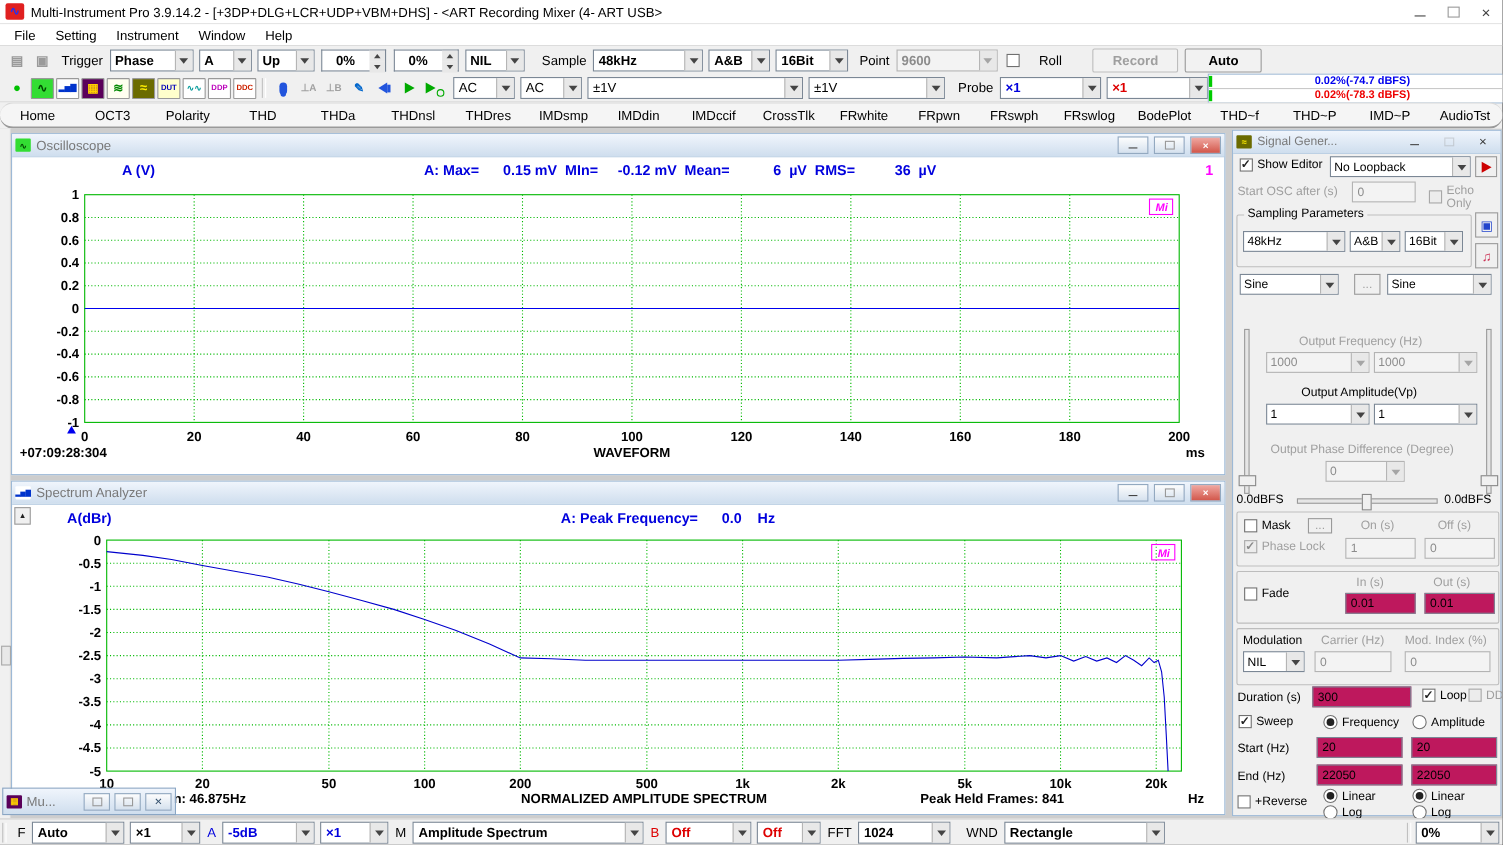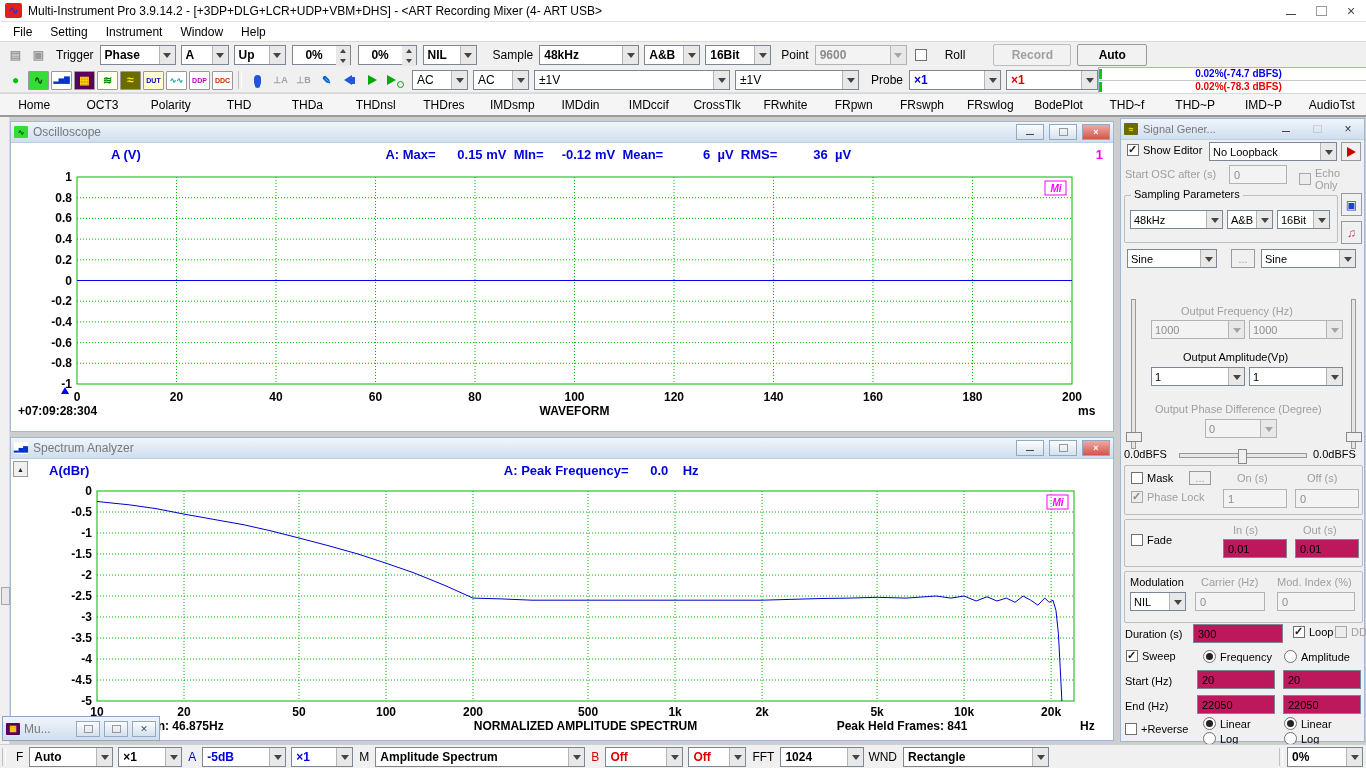--- a/index.html
+++ b/index.html
@@ -56,21 +56,21 @@
   .spk-box{width:3px;height:7px;background:#2255dd;}
   .tri{width:0;height:0;border-top:5px solid transparent;border-bottom:5px solid transparent;border-left:9px solid #00aa00;}
   .loop-o{width:5px;height:5px;border:1px solid #00aa00;border-radius:50%;margin:8px 0 0 1px;}
   .meters{margin-left:auto;margin-right:3px;display:flex;flex-direction:column;gap:0;border:1px solid #9db9d6;}
   .meter{width:276px;height:12px;background:#fff;display:flex;align-items:center;}
   .meter+.meter{border-top:1px solid #c9c9c9;}
   .meter-bar{width:3px;height:10px;background:#00cc00;flex:none;}
   .meter-txt{flex:1;text-align:center;font-size:10px;font-weight:bold;}
   
   .tabbar{position:absolute;left:0;top:93px;width:100%;height:24px;background:#f5f5f5;display:flex;
-          border-top:1px solid #d8d8d8;border-bottom:2px solid #9a9a9a;box-sizing:border-box;}
+          border-top:1px solid #d8d8d8;border-bottom:2px solid #9a9a9a;box-sizing:border-box;border-radius:12px;}
   .tab{flex:1;display:flex;align-items:center;justify-content:center;white-space:nowrap;}
   
   .workspace{position:absolute;left:0;top:117px;width:1366px;height:627px;background:#cdcdcd;}
   .leftstrip{position:absolute;left:0;top:0;width:10px;height:627px;background:#f0f0f0;border-right:1px solid #dadada;box-sizing:border-box;}
   .strip-thumb{position:absolute;left:1px;top:470px;width:7px;height:16px;background:#e8e8e8;border:1px solid #a8a8a8;}
   .child{position:absolute;background:#fff;border:1px solid #9db9d6;box-sizing:border-box;}
   .child-title{height:20px;background:linear-gradient(#f0f5fc,#cfdeee);display:flex;align-items:center;
                padding:0 3px;gap:5px;border-bottom:1px solid #bcd0e4;}
   .ct-text{color:#787878;flex:1;white-space:nowrap;overflow:hidden;}
   .ct-icon{width:14px;height:12px;display:flex;align-items:center;justify-content:center;font-size:8px;font-weight:bold;border-radius:1px;}
@@ -406,21 +406,21 @@
         <span class="cw-btn">
             <span class="g-min" style="width:8px;height:5px"></span>
           </span>
         <span class="cw-btn">
             <span class="g-max" style="width:7px;height:6px"></span>
           </span>
         <span class="cw-btn cw-close">×</span>
       </div>
       <span class="sq-btn" style="left:2px;top:23px">▲</span>
       <div class="win-stats">
-        <span class="axis-name" style="margin-left:38px">A(dBr)</span>
+        <span class="axis-name" style="margin-left:50px">A(dBr)</span>
         <span class="stats-text">A: Peak Frequency=      0.0    Hz</span>
       </div>
       <div class="chart-box" id="spectrum-chart" style="top:42px"><svg width="1100" height="258">
             <rect x="85" y="11" width="977" height="210" fill="#ffffff" stroke="#00b800" stroke-width="1"></rect>
             <line x1="172.00826212706926" y1="11" x2="172.00826212706926" y2="221" stroke="#00b800" stroke-width="1" stroke-dasharray="1 2"></line>
             <line x1="287.0269283201661" y1="11" x2="287.0269283201661" y2="221" stroke="#00b800" stroke-width="1" stroke-dasharray="1 2"></line>
             <line x1="374.0351904472353" y1="11" x2="374.0351904472353" y2="221" stroke="#00b800" stroke-width="1" stroke-dasharray="1 2"></line>
             <line x1="461.04345257430464" y1="11" x2="461.04345257430464" y2="221" stroke="#00b800" stroke-width="1" stroke-dasharray="1 2"></line>
             <line x1="576.0621187674014" y1="11" x2="576.0621187674014" y2="221" stroke="#00b800" stroke-width="1" stroke-dasharray="1 2"></line>
             <line x1="663.0703808944706" y1="11" x2="663.0703808944706" y2="221" stroke="#00b800" stroke-width="1" stroke-dasharray="1 2"></line>
@@ -734,21 +734,21 @@
       </span>
     <span class="combo" style="width:58px;margin-left:5px">
         <span class="combo-text red-t">Off</span>
         <span class="combo-arrow"></span>
       </span>
     <span class="tb-label">FFT</span>
     <span class="combo" style="width:84px">
         <span class="combo-text">1024</span>
         <span class="combo-arrow"></span>
       </span>
-    <span class="tb-label" style="margin-left:4px">WND</span>
+    <span class="tb-label" style="margin-left:14px">WND</span>
     <span class="combo" style="width:146px">
         <span class="combo-text">Rectangle</span>
         <span class="combo-arrow"></span>
       </span>
     <span class="bb-sep" style="margin-left:auto"></span>
     <span class="combo" style="width:76px;margin-right:3px">
         <span class="combo-text">0%</span>
         <span class="combo-arrow"></span>
       </span>
   </div>

